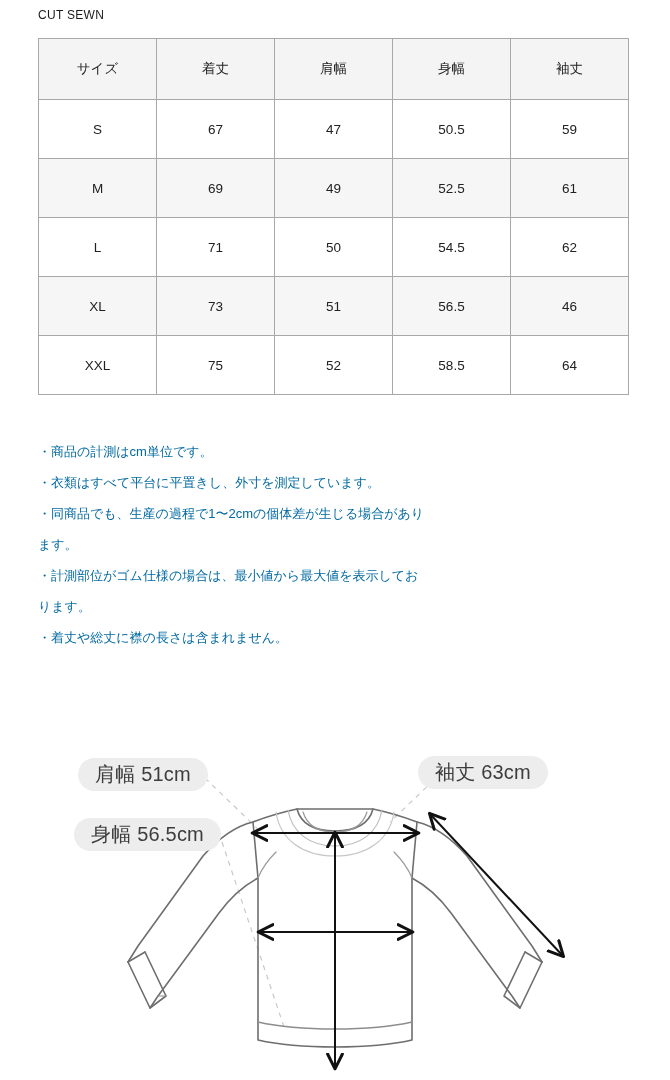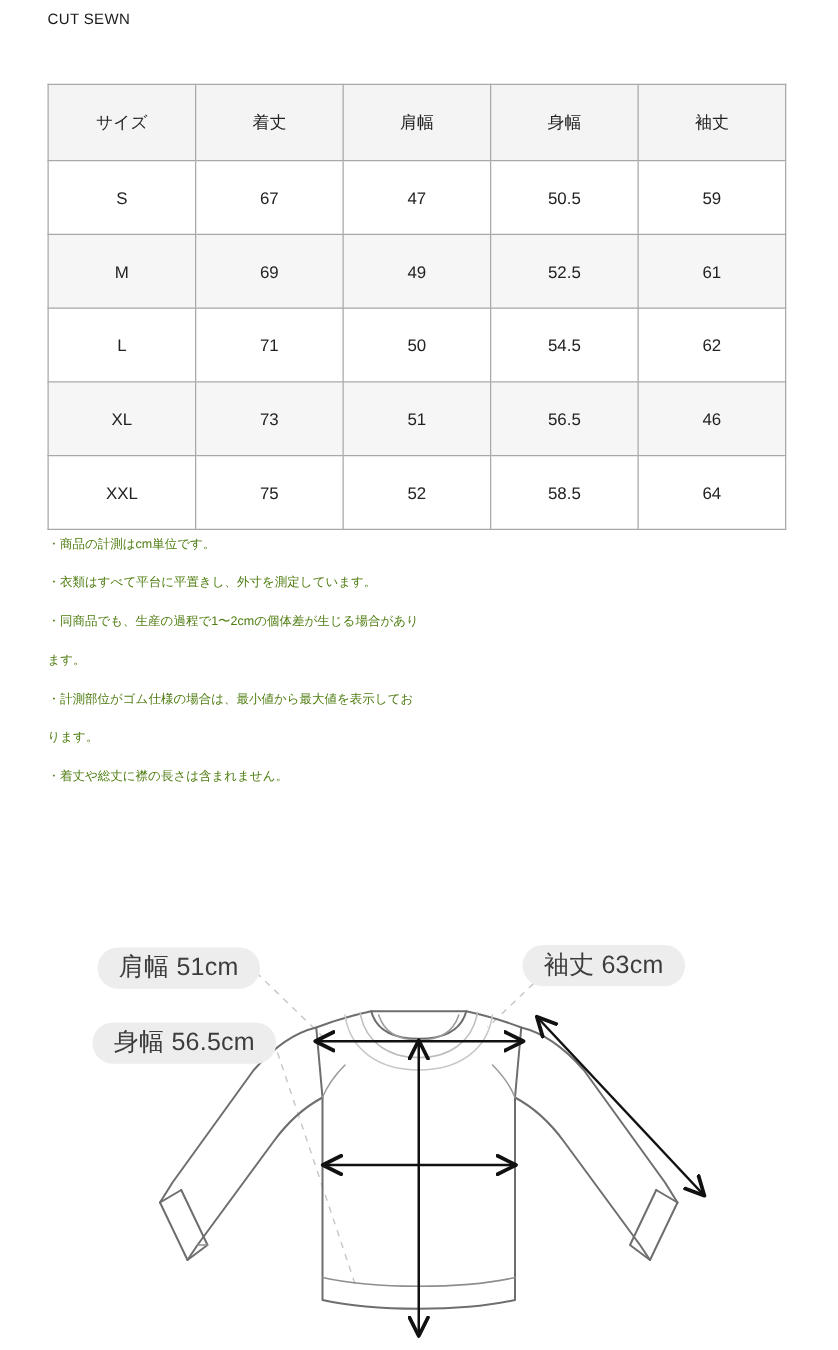--- a/index.html
+++ b/index.html
@@ -29,21 +29,20 @@
     letter-spacing: 0.3px;
     color: #1a1a1a;
   }
 
   
   .size-table-wrap {
     position: absolute;
     left: 38px;
     top: 38px;
     width: 591px;
-    margin-top: 29px;
   }
   table.size-table {
     width: 591px;
     border-collapse: collapse;
     table-layout: fixed;
   }
   table.size-table th,
   table.size-table td {
     border: 1px solid #a8a8a8;
     text-align: center;
@@ -62,25 +61,25 @@
     background: #f6f6f6;
   }
   table.size-table tbody tr.plain td {
     background: #ffffff;
   }
 
   
   .notes {
     position: absolute;
     left: 38px;
-    top: 420px;
+    top: 436px;
     width: 600px;
-    font-size: 10px;
+    font-size: 13px;
     line-height: 31px;
-    color: #4d7c0f;
+    color: #0369a1;
   }
   .notes .note-line {
     margin: 0;
     text-indent: 0;
   }
 
   
   .diagram {
     position: absolute;
     left: 0;

